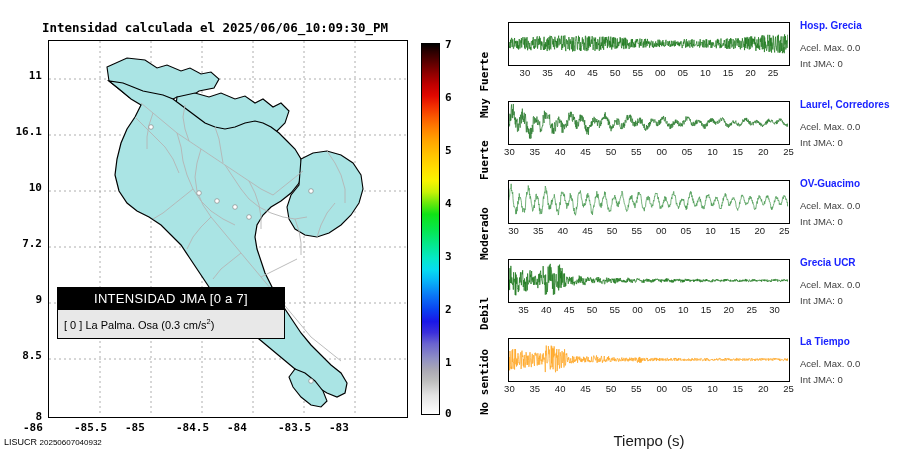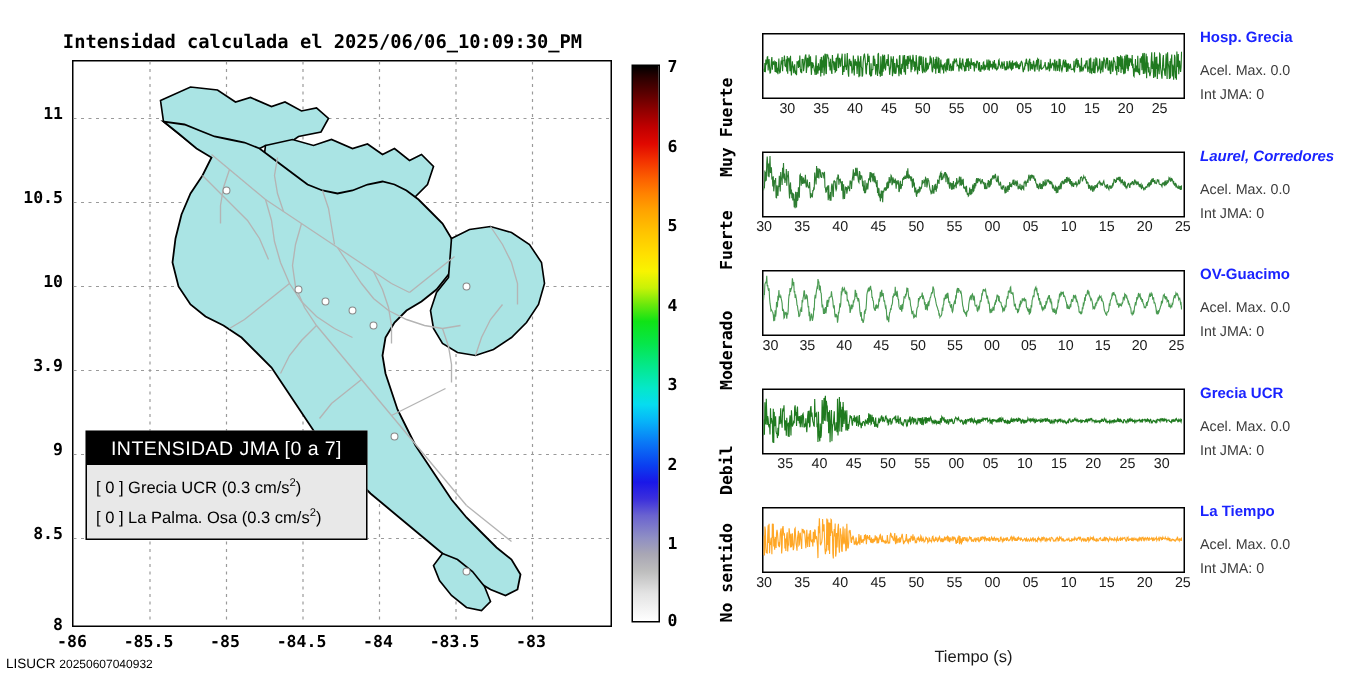--- a/index.html
+++ b/index.html
@@ -21,25 +21,25 @@
   #map-svg{position:absolute;left:0;top:0;}
 
   .map-tick-y{
     font-family:"DejaVu Sans Mono","Liberation Mono",monospace;
     font-size:11px;font-weight:bold;color:#000;
     text-align:right;width:40px;
   }
   .map-tick-x{
     font-family:"DejaVu Sans Mono","Liberation Mono",monospace;
     font-size:11px;font-weight:bold;color:#000;
-    text-align:center;width:50px;
-  }
-
-  
-  #legend-box{left:57px;top:287px;width:188px;border:1px solid #000;
+    text-align:left;width:50px;
+  }
+
+  
+  #legend-box{left:57px;top:287px;width:228px;border:1px solid #000;
               background:#e8e8e8;box-sizing:border-box;}
   #legend-header{background:#000;color:#fff;text-align:center;
                  font-size:13px;padding:3px 0 4px 0;letter-spacing:.3px;}
   #legend-list{padding:4px 0 5px 6px;}
   .legend-row{font-size:11px;color:#000;line-height:15.2px;white-space:nowrap;}
   .legend-row sup{font-size:7.5px;}
 
   
   #cbar{left:421px;top:43px;width:19px;height:372px;border:1px solid #000;
         box-sizing:border-box;
@@ -71,21 +71,21 @@
   .seis-frame{border:1.3px solid #000;background:#fff;box-sizing:border-box;
               left:508px;width:282px;height:44px;}
   .seis-ticks{left:508px;width:282px;height:12px;}
   .seis-ticks span{position:absolute;
     font-family:"Liberation Sans",sans-serif;
     font-size:9.5px;color:#1a1a1a;transform:translateX(-50%);}
   .st-name{left:800px;font-size:10px;font-weight:bold;color:#1a23ff;white-space:nowrap;}
   .st-meta{left:800px;font-size:9.5px;color:#3c3c3c;white-space:nowrap;}
 
   #xlabel-tiempo{left:508px;width:282px;top:432px;text-align:center;
-                 font-size:11px;color:#1a1a1a;}
+                 font-size:15px;color:#1a1a1a;}
 </style>
 </head>
 <body>
 
 <div class="abs" id="map-title">Intensidad calculada el 2025/06/06_10:09:30_PM</div>
 
 <div class="abs" id="map-panel">
   <svg id="map-svg" width="357" height="375" viewBox="0 0 357 375">
 
     <g stroke="#9a9a9a" stroke-width="0.8" stroke-dasharray="2,3">
@@ -165,43 +165,38 @@
       <circle cx="200" cy="176" r="2.3" fill="#ffffff" stroke="#888" stroke-width="0.7"></circle>
       <circle cx="102" cy="86" r="2.3" fill="#ffffff" stroke="#888" stroke-width="0.7"></circle>
       <circle cx="262" cy="150" r="2.3" fill="#ffffff" stroke="#888" stroke-width="0.7"></circle>
       <circle cx="262" cy="340" r="2.3" fill="#ffffff" stroke="#888" stroke-width="0.7"></circle>
       <circle cx="214" cy="250" r="2.3" fill="#ffffff" stroke="#888" stroke-width="0.7"></circle>
     </g>
   </svg>
 </div>
 
 <div class="abs map-tick-y" style="left:2px;top:69px;">11</div>
-<div class="abs map-tick-y" style="left:2px;top:125px;">10.5</div>
+<div class="abs map-tick-y" style="left:2px;top:125px;">16.1</div>
 <div class="abs map-tick-y" style="left:2px;top:181px;">10</div>
-<div class="abs map-tick-y" style="left:2px;top:237px;">3.9</div>
+<div class="abs map-tick-y" style="left:2px;top:237px;">7.2</div>
 <div class="abs map-tick-y" style="left:2px;top:293px;">9</div>
 <div class="abs map-tick-y" style="left:2px;top:349px;">8.5</div>
 <div class="abs map-tick-y" style="left:2px;top:410px;">8</div>
 
 <div class="abs map-tick-x" style="left:23px;top:421px;">-86</div>
 <div class="abs map-tick-x" style="left:74px;top:421px;">-85.5</div>
 <div class="abs map-tick-x" style="left:125px;top:421px;">-85</div>
 <div class="abs map-tick-x" style="left:176px;top:421px;">-84.5</div>
 <div class="abs map-tick-x" style="left:227px;top:421px;">-84</div>
 <div class="abs map-tick-x" style="left:278px;top:421px;">-83.5</div>
 <div class="abs map-tick-x" style="left:329px;top:421px;">-83</div>
 
 <div class="abs" id="legend-box">
   <div id="legend-header">INTENSIDAD JMA [0 a 7]</div>
   <div id="legend-list">
-    <div class="legend-row">
-      <span>[ 0 ]</span>
-      <span>Grecia UCR</span>
-      <span>(0.3 cm/s</span><sup>2</sup><span>)</span>
-    </div>
     <div class="legend-row">
       <span>[ 0 ]</span>
       <span>La Palma. Osa</span>
       <span>(0.3 cm/s</span><sup>2</sup><span>)</span>
     </div>
   </div>
 </div>
 
 <div class="abs" id="cbar"></div>
 <div class="abs cbar-num" style="top:38px;">7</div>
@@ -259,21 +254,21 @@
     <span style="left: 77.55px;">45</span>
     <span style="left: 102.93px;">50</span>
     <span style="left: 128.31px;">55</span>
     <span style="left: 153.69px;">00</span>
     <span style="left: 179.07px;">05</span>
     <span style="left: 204.45px;">10</span>
     <span style="left: 229.83px;">15</span>
     <span style="left: 255.21px;">20</span>
     <span style="left: 280.59px;">25</span>
   </div>
-<div class="abs st-name" style="top:99px;font-style:italic;">Laurel, Corredores</div>
+<div class="abs st-name" style="top:99px;">Laurel, Corredores</div>
 <div class="abs st-meta" style="top:121px;">Acel. Max. 0.0</div>
 <div class="abs st-meta" style="top:137px;">Int JMA: 0</div>
 
 <div class="abs seis-frame" style="top:180px;">
   <svg width="279" height="41" viewBox="0 0 279 41">
     <path id="wave3" fill="none" stroke-width="0.75" d="M0.00,19.16L0.31,15.06L0.62,15.17L0.93,8.53L1.24,7.70L1.55,7.14L1.86,7.49L2.17,2.83L2.48,9.88L2.79,9.05L3.10,11.76L3.41,12.86L3.72,11.15L4.03,17.63L4.34,21.13L4.66,23.25L4.97,26.06L5.28,25.52L5.59,26.10L5.90,26.87L6.21,27.37L6.52,28.86L6.83,33.17L7.14,28.74L7.45,32.75L7.76,25.88L8.07,30.15L8.38,27.57L8.69,20.29L9.00,22.74L9.31,23.19L9.62,16.14L9.93,19.28L10.24,12.44L10.55,16.05L10.86,17.04L11.17,17.28L11.48,16.36L11.79,17.98L12.10,19.36L12.41,21.29L12.72,26.38L13.03,25.21L13.34,25.72L13.66,31.12L13.97,30.73L14.28,27.22L14.59,27.45L14.90,28.39L15.21,27.81L15.52,31.48L15.83,27.68L16.14,28.74L16.45,26.11L16.76,18.68L17.07,15.58L17.38,15.62L17.69,11.01L18.00,13.59L18.31,12.12L18.62,11.38L18.93,10.17L19.24,4.50L19.55,6.71L19.86,9.41L20.17,7.09L20.48,14.05L20.79,12.95L21.10,17.70L21.41,15.27L21.72,17.30L22.03,19.12L22.34,22.32L22.66,22.94L22.97,25.73L23.28,26.75L23.59,30.35L23.90,29.61L24.21,29.20L24.52,25.78L24.83,25.98L25.14,23.95L25.45,27.00L25.76,19.01L26.07,20.64L26.38,17.65L26.69,16.44L27.00,12.99L27.31,12.96L27.62,18.32L27.93,18.21L28.24,17.33L28.55,15.16L28.86,17.57L29.17,16.91L29.48,20.35L29.79,24.03L30.10,22.94L30.41,29.75L30.72,26.93L31.03,33.14L31.34,32.02L31.66,29.98L31.97,28.00L32.28,29.60L32.59,32.86L32.90,31.39L33.21,29.72L33.52,24.86L33.83,25.21L34.14,17.84L34.45,15.52L34.76,17.88L35.07,14.76L35.38,12.43L35.69,10.77L36.00,11.65L36.31,5.05L36.62,6.54L36.93,6.96L37.24,12.64L37.55,9.55L37.86,9.83L38.17,14.10L38.48,14.53L38.79,19.74L39.10,23.97L39.41,22.12L39.72,24.33L40.03,28.23L40.34,24.62L40.66,28.23L40.97,26.03L41.28,23.72L41.59,27.87L41.90,25.75L42.21,20.35L42.52,18.93L42.83,23.56L43.14,19.08L43.45,20.55L43.76,17.41L44.07,17.15L44.38,17.00L44.69,16.99L45.00,16.48L45.31,13.25L45.62,16.10L45.93,17.77L46.24,19.53L46.55,23.55L46.86,24.17L47.17,22.46L47.48,28.08L47.79,30.42L48.10,28.21L48.41,29.87L48.72,29.08L49.03,29.65L49.34,34.06L49.66,31.93L49.97,27.37L50.28,27.47L50.59,25.35L50.90,21.21L51.21,23.97L51.52,21.46L51.83,14.27L52.14,14.87L52.45,11.11L52.76,10.74L53.07,12.79L53.38,12.06L53.69,11.90L54.00,11.18L54.31,13.78L54.62,14.85L54.93,12.65L55.24,15.51L55.55,13.55L55.86,19.79L56.17,19.07L56.48,19.63L56.79,20.71L57.10,23.13L57.41,22.01L57.72,27.65L58.03,26.31L58.34,23.71L58.66,22.01L58.97,25.07L59.28,22.14L59.59,23.75L59.90,19.86L60.21,20.22L60.52,18.82L60.83,18.28L61.14,12.22L61.45,13.06L61.76,16.91L62.07,14.31L62.38,18.17L62.69,17.40L63.00,19.96L63.31,17.68L63.62,19.14L63.93,21.79L64.24,26.28L64.55,28.44L64.86,30.03L65.17,27.01L65.48,32.81L65.79,31.33L66.10,32.87L66.41,34.24L66.72,33.04L67.03,31.37L67.34,25.96L67.66,28.25L67.97,25.50L68.28,25.54L68.59,21.46L68.90,15.51L69.21,13.86L69.52,12.58L69.83,11.60L70.14,12.60L70.45,11.37L70.76,12.29L71.07,11.07L71.38,9.49L71.69,12.33L72.00,12.48L72.31,17.22L72.62,17.21L72.93,19.32L73.24,19.65L73.55,24.12L73.86,24.90L74.17,24.04L74.48,26.34L74.79,22.84L75.10,22.36L75.41,24.76L75.72,22.35L76.03,23.38L76.34,24.15L76.66,22.85L76.97,18.02L77.28,20.14L77.59,17.17L77.90,13.57L78.21,17.13L78.52,14.78L78.83,12.13L79.14,16.03L79.45,15.79L79.76,14.45L80.07,17.61L80.38,20.18L80.69,19.22L81.00,22.13L81.31,24.09L81.62,23.42L81.93,25.91L82.24,31.29L82.55,32.50L82.86,30.46L83.17,31.22L83.48,33.86L83.79,30.02L84.10,27.39L84.41,27.11L84.72,24.50L85.03,25.70L85.34,22.69L85.66,22.29L85.97,20.88L86.28,16.19L86.59,17.22L86.90,15.11L87.21,15.40L87.52,16.14L87.83,10.22L88.14,15.79L88.45,13.50L88.76,16.84L89.07,12.91L89.38,15.69L89.69,18.39L90.00,18.55L90.31,23.25L90.62,24.33L90.93,24.78L91.24,25.56L91.55,22.36L91.86,25.01L92.17,26.73L92.48,21.76L92.79,25.10L93.10,21.74L93.41,20.04L93.72,16.83L94.03,16.95L94.34,17.45L94.66,15.59L94.97,16.09L95.28,14.86L95.59,10.64L95.90,13.47L96.21,11.08L96.52,14.65L96.83,17.16L97.14,18.36L97.45,17.86L97.76,19.38L98.07,22.80L98.38,23.73L98.69,25.93L99.00,28.49L99.31,26.88L99.62,26.63L99.93,29.45L100.24,30.90L100.55,30.54L100.86,28.93L101.17,29.45L101.48,30.08L101.79,30.27L102.10,26.24L102.41,24.43L102.72,23.66L103.03,23.35L103.34,17.73L103.66,19.23L103.97,18.23L104.28,17.15L104.59,17.49L104.90,16.64L105.21,16.65L105.52,16.16L105.83,14.06L106.14,18.48L106.45,15.98L106.76,17.76L107.07,18.51L107.38,22.16L107.69,20.36L108.00,25.21L108.31,25.09L108.62,21.86L108.93,22.63L109.24,26.04L109.55,21.04L109.86,20.45L110.17,23.15L110.48,20.63L110.79,19.56L111.10,17.45L111.41,17.30L111.72,15.77L112.03,14.25L112.34,14.53L112.66,14.18L112.97,10.01L113.28,11.04L113.59,11.88L113.90,15.89L114.21,17.15L114.52,17.76L114.83,19.75L115.14,21.46L115.45,22.93L115.76,23.49L116.07,24.46L116.38,25.76L116.69,26.11L117.00,28.83L117.31,28.48L117.62,30.46L117.93,29.67L118.24,29.76L118.55,29.34L118.86,28.30L119.17,23.99L119.48,26.22L119.79,22.43L120.10,22.18L120.41,17.51L120.72,18.59L121.03,17.73L121.34,15.43L121.66,18.34L121.97,15.29L122.28,14.92L122.59,17.73L122.90,14.14L123.21,16.79L123.52,20.52L123.83,20.77L124.14,19.93L124.45,22.67L124.76,23.46L125.07,24.33L125.38,21.72L125.69,26.41L126.00,27.05L126.31,25.77L126.62,22.90L126.93,21.55L127.24,20.24L127.55,19.52L127.86,21.71L128.17,15.87L128.48,18.05L128.79,13.23L129.10,11.76L129.41,11.02L129.72,14.22L130.03,11.12L130.34,12.29L130.66,12.51L130.97,13.08L131.28,14.04L131.59,13.40L131.90,14.74L132.21,17.25L132.52,20.11L132.83,22.99L133.14,23.83L133.45,26.39L133.76,25.98L134.07,27.24L134.38,27.79L134.69,28.30L135.00,26.85L135.31,30.17L135.62,26.53L135.93,26.67L136.24,26.13L136.55,25.74L136.86,21.82L137.17,19.83L137.48,18.13L137.79,17.20L138.10,15.96L138.41,19.12L138.72,16.38L139.03,15.34L139.34,14.94L139.66,18.12L139.97,19.25L140.28,16.06L140.59,17.18L140.90,21.74L141.21,22.95L141.52,22.90L141.83,22.91L142.14,22.55L142.45,26.02L142.76,26.40L143.07,24.31L143.38,23.61L143.69,25.04L144.00,24.09L144.31,20.69L144.62,19.25L144.93,20.34L145.24,18.57L145.55,15.08L145.86,15.48L146.17,13.37L146.48,12.15L146.79,12.00L147.10,12.86L147.41,12.45L147.72,12.85L148.03,12.09L148.34,14.26L148.66,16.22L148.97,18.09L149.28,16.09L149.59,18.05L149.90,21.39L150.21,20.46L150.52,21.57L150.83,25.92L151.14,27.71L151.45,25.55L151.76,25.20L152.07,27.50L152.38,25.79L152.69,25.84L153.00,23.90L153.31,24.00L153.62,26.19L153.93,22.64L154.24,21.35L154.55,22.17L154.86,18.85L155.17,20.52L155.48,17.19L155.79,15.35L156.10,17.07L156.41,15.90L156.72,19.79L157.03,16.36L157.34,19.94L157.66,20.38L157.97,20.37L158.28,20.53L158.59,22.27L158.90,23.46L159.21,23.35L159.52,26.32L159.83,25.59L160.14,24.08L160.45,26.08L160.76,25.57L161.07,23.14L161.38,23.76L161.69,23.46L162.00,18.74L162.31,18.19L162.62,16.39L162.93,18.06L163.24,13.25L163.55,13.03L163.86,13.46L164.17,13.89L164.48,10.79L164.79,10.33L165.10,14.52L165.41,14.54L165.72,14.20L166.03,14.99L166.34,14.63L166.66,17.24L166.97,19.96L167.28,23.27L167.59,22.20L167.90,21.96L168.21,25.00L168.52,24.77L168.83,25.31L169.14,25.29L169.45,27.74L169.76,25.62L170.07,26.28L170.38,25.13L170.69,21.57L171.00,23.82L171.31,19.42L171.62,21.56L171.93,20.93L172.24,20.46L172.55,17.84L172.86,19.82L173.17,18.30L173.48,18.23L173.79,19.13L174.10,18.21L174.41,19.71L174.72,18.33L175.03,19.89L175.34,23.94L175.66,24.11L175.97,25.37L176.28,24.81L176.59,26.95L176.90,25.11L177.21,28.83L177.52,24.76L177.83,27.92L178.14,26.61L178.45,22.37L178.76,23.91L179.07,19.28L179.38,18.47L179.69,16.39L180.00,16.13L180.31,17.07L180.62,12.37L180.93,12.06L181.24,11.02L181.55,10.43L181.86,13.31L182.17,10.79L182.48,14.44L182.79,15.91L183.10,14.42L183.41,18.49L183.72,19.43L184.03,17.62L184.34,22.10L184.66,19.90L184.97,21.30L185.28,23.14L185.59,24.64L185.90,25.53L186.21,24.08L186.52,24.78L186.83,25.28L187.14,23.79L187.45,22.33L187.76,24.81L188.07,23.01L188.38,19.76L188.69,21.33L189.00,20.57L189.31,17.98L189.62,18.22L189.93,16.75L190.24,17.35L190.55,15.74L190.86,18.51L191.17,20.62L191.48,17.96L191.79,21.12L192.10,20.77L192.41,24.96L192.72,25.26L193.03,27.10L193.34,24.71L193.66,26.43L193.97,27.58L194.28,25.35L194.59,25.92L194.90,28.12L195.21,27.79L195.52,24.50L195.83,24.74L196.14,23.47L196.45,19.41L196.76,19.99L197.07,18.42L197.38,14.71L197.69,17.10L198.00,14.86L198.31,14.00L198.62,15.20L198.93,14.03L199.24,13.94L199.55,14.67L199.86,13.40L200.17,16.93L200.48,16.19L200.79,16.50L201.10,17.59L201.41,18.98L201.72,20.01L202.03,20.96L202.34,24.57L202.66,21.95L202.97,24.98L203.28,23.46L203.59,24.14L203.90,25.10L204.21,23.46L204.52,21.70L204.83,23.88L205.14,20.11L205.45,18.79L205.76,18.94L206.07,20.30L206.38,18.90L206.69,15.96L207.00,16.01L207.31,17.16L207.62,17.68L207.93,16.08L208.24,16.53L208.55,19.63L208.86,18.98L209.17,20.05L209.48,20.86L209.79,23.15L210.10,23.32L210.41,26.96L210.72,27.34L211.03,27.02L211.34,27.85L211.66,27.25L211.97,28.00L212.28,27.52L212.59,23.82L212.90,25.16L213.21,21.47L213.52,22.15L213.83,20.90L214.14,17.15L214.45,19.57L214.76,15.74L215.07,16.09L215.38,15.57L215.69,14.97L216.00,12.98L216.31,12.25L216.62,15.31L216.93,13.28L217.24,16.23L217.55,16.35L217.86,17.51L218.17,18.88L218.48,18.10L218.79,18.79L219.10,20.06L219.41,21.93L219.72,24.76L220.03,24.43L220.34,23.31L220.66,24.74L220.97,24.34L221.28,21.20L221.59,23.13L221.90,20.33L222.21,21.43L222.52,19.43L222.83,18.69L223.14,17.71L223.45,18.96L223.76,18.12L224.07,16.48L224.38,17.32L224.69,17.23L225.00,16.68L225.31,19.00L225.62,18.48L225.93,19.68L226.24,19.85L226.55,20.94L226.86,23.20L227.17,25.51L227.48,26.47L227.79,27.10L228.10,28.23L228.41,28.13L228.72,29.49L229.03,27.10L229.34,27.09L229.66,26.90L229.97,26.33L230.28,24.70L230.59,21.23L230.90,22.90L231.21,19.61L231.52,18.88L231.83,18.35L232.14,17.55L232.45,14.58L232.76,15.46L233.07,13.80L233.38,15.09L233.69,14.43L234.00,15.49L234.31,15.90L234.62,15.74L234.93,17.72L235.24,19.84L235.55,19.43L235.86,21.96L236.17,21.93L236.48,21.56L236.79,24.09L237.10,23.14L237.41,21.82L237.72,22.40L238.03,21.87L238.34,22.81L238.66,22.99L238.97,21.11L239.28,21.29L239.59,20.22L239.90,16.87L240.21,17.84L240.52,18.45L240.83,15.03L241.14,15.56L241.45,15.45L241.76,17.71L242.07,15.97L242.38,18.05L242.69,18.28L243.00,20.16L243.31,19.41L243.62,22.31L243.93,21.31L244.24,23.15L244.55,24.15L244.86,24.36L245.17,27.79L245.48,27.83L245.79,28.74L246.10,27.99L246.41,26.80L246.72,27.81L247.03,26.80L247.34,23.81L247.66,22.37L247.97,20.41L248.28,22.61L248.59,20.06L248.90,17.01L249.21,18.35L249.52,17.74L249.83,15.24L250.14,14.34L250.45,16.58L250.76,15.88L251.07,15.34L251.38,18.09L251.69,17.60L252.00,18.12L252.31,20.28L252.62,18.41L252.93,20.86L253.24,21.53L253.55,22.40L253.86,23.96L254.17,23.71L254.48,24.25L254.79,23.98L255.10,22.46L255.41,20.34L255.72,22.94L256.03,20.21L256.34,20.29L256.66,19.00L256.97,17.24L257.28,15.62L257.59,14.88L257.90,16.92L258.21,14.71L258.52,16.22L258.83,14.57L259.14,15.20L259.45,18.24L259.76,17.83L260.07,17.55L260.38,20.84L260.69,20.67L261.00,21.10L261.31,22.71L261.62,24.19L261.93,27.19L262.24,26.52L262.55,28.68L262.86,26.44L263.17,28.48L263.48,25.77L263.79,26.53L264.10,25.31L264.41,24.54L264.72,23.03L265.03,22.77L265.34,19.60L265.66,21.14L265.97,20.58L266.28,17.84L266.59,15.85L266.90,16.00L267.21,15.39L267.52,17.57L267.83,18.03L268.14,16.36L268.45,17.62L268.76,16.85L269.07,19.82L269.38,19.10L269.69,19.74L270.00,19.53L270.31,23.62L270.62,22.94L270.93,22.13L271.24,23.90L271.55,23.24L271.86,22.81L272.17,23.88L272.48,21.49L272.79,21.76L273.10,20.12L273.41,17.86L273.72,17.05L274.03,15.71L274.34,17.85L274.66,16.16L274.97,14.30L275.28,14.99L275.59,15.64L275.90,14.83L276.21,15.39L276.52,16.91L276.83,18.74L277.14,18.00L277.45,17.81L277.76,19.29L278.07,21.58L278.38,21.09L278.69,25.24L279.00,23.14" stroke="#4a9a52"></path>
   </svg>
 </div>
 <div class="abs seis-ticks" style="top:225px;">
     <span style="left: 5.64px;">30</span>

